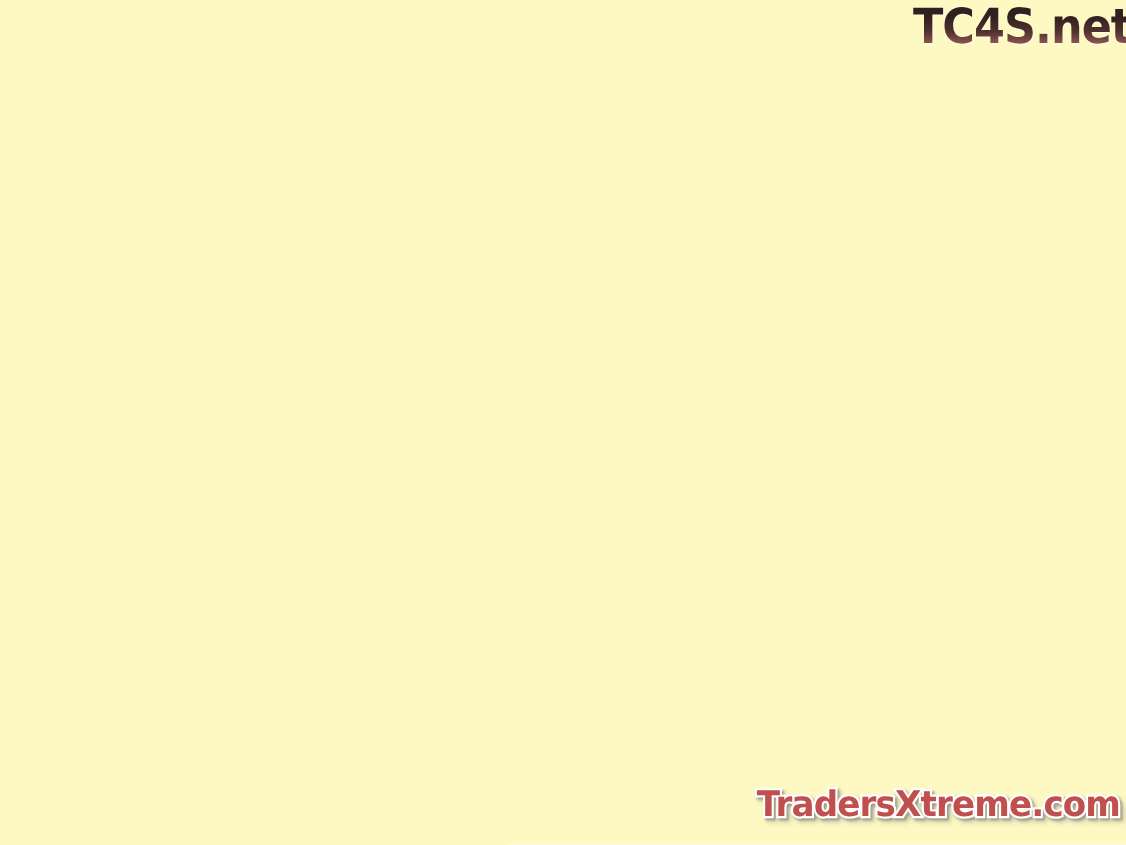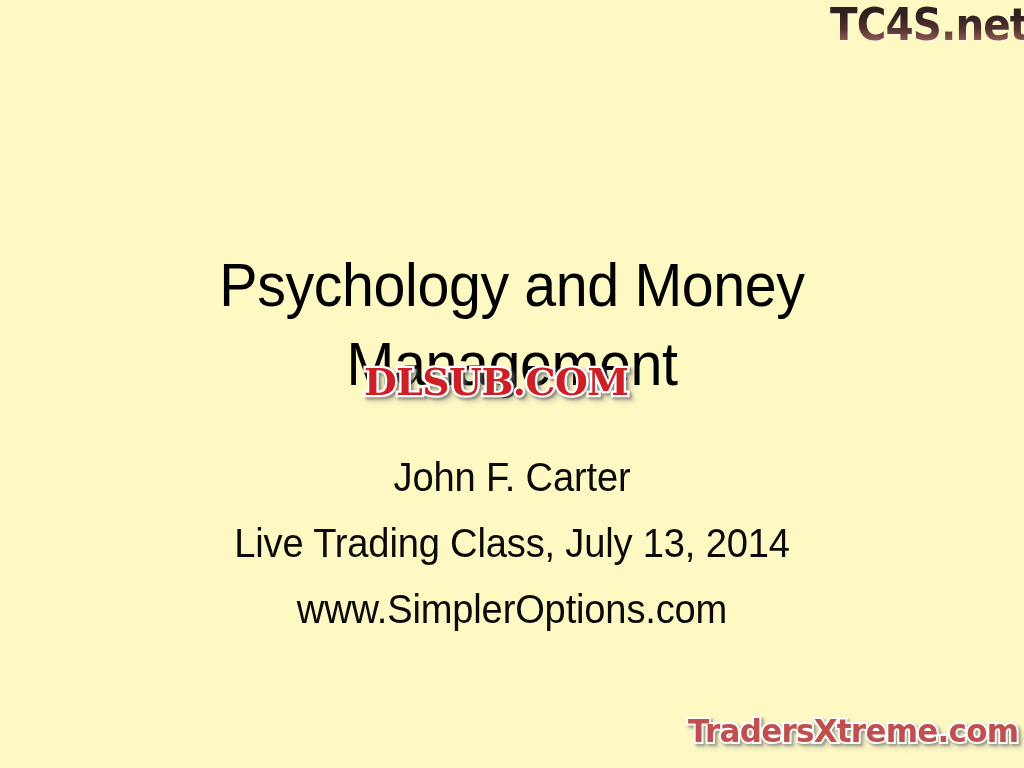--- a/index.html
+++ b/index.html
@@ -143,32 +143,20 @@
       drop-shadow(3px 3px 2px rgba(130,130,130,0.3));
   }
 </style>
 </head>
 <body>
 
 <div id="slide">
 
   <div class="tc4s-logo">TC4S.net</div>
 
-  <div class="title-block">
-    <span class="title-line">Psychology and Money</span>
-    <span class="title-line">Management</span>
-  </div>
 
-  <div class="dlsub-watermark">
-    <span class="dlsub-text">DLSUB.COM</span>
-  </div>
 
-  <div class="subtitle-block">
-    <span class="subtitle-line">John F. Carter</span>
-    <span class="subtitle-line">Live Trading Class, July 13, 2014</span>
-    <span class="subtitle-line">www.SimplerOptions.com</span>
-  </div>
 
   <div class="traders-logo">
     <span class="traders-text">TradersXtreme.com</span>
   </div>
 
 </div>
 
 </body></html>

